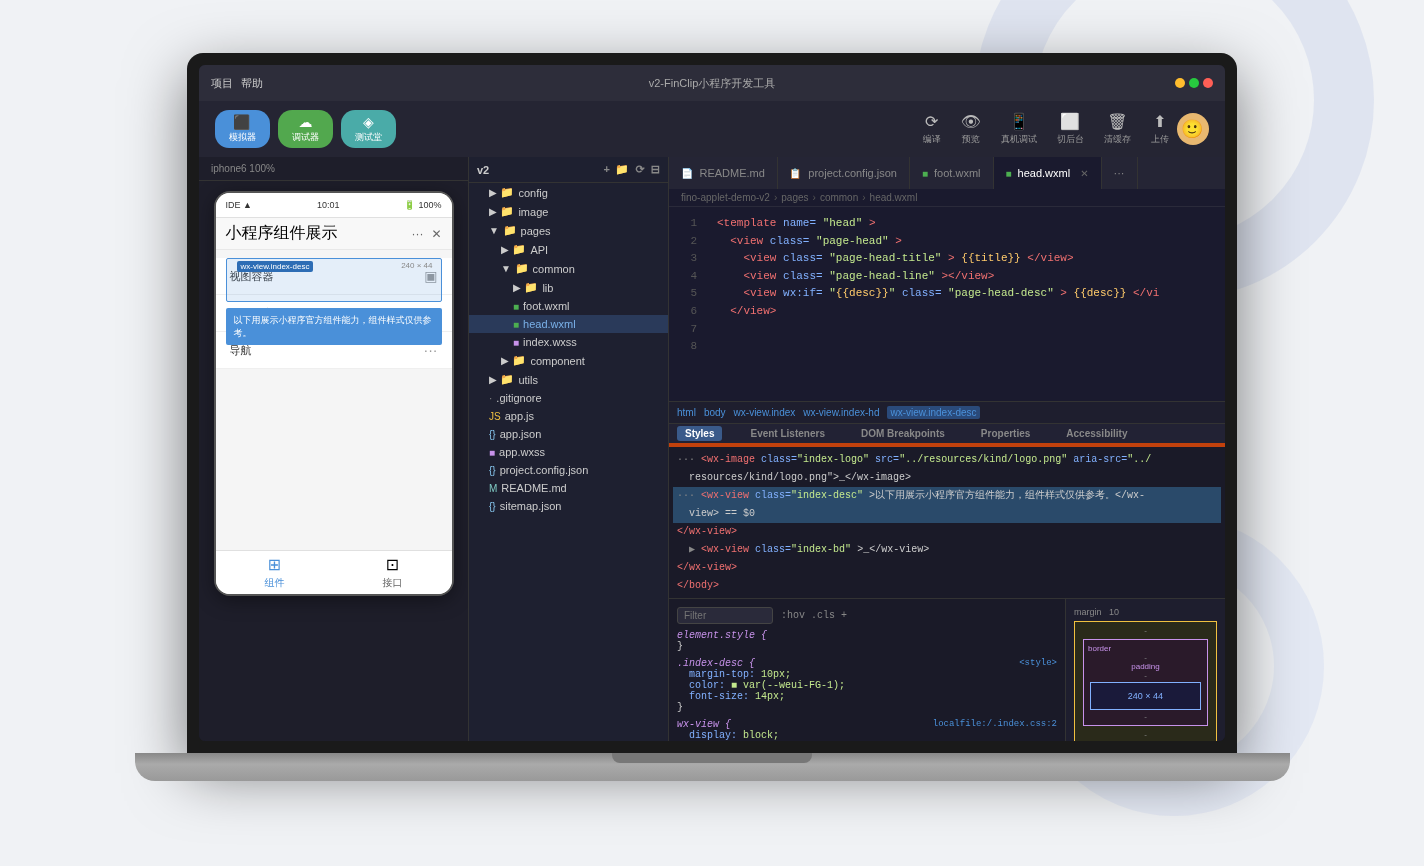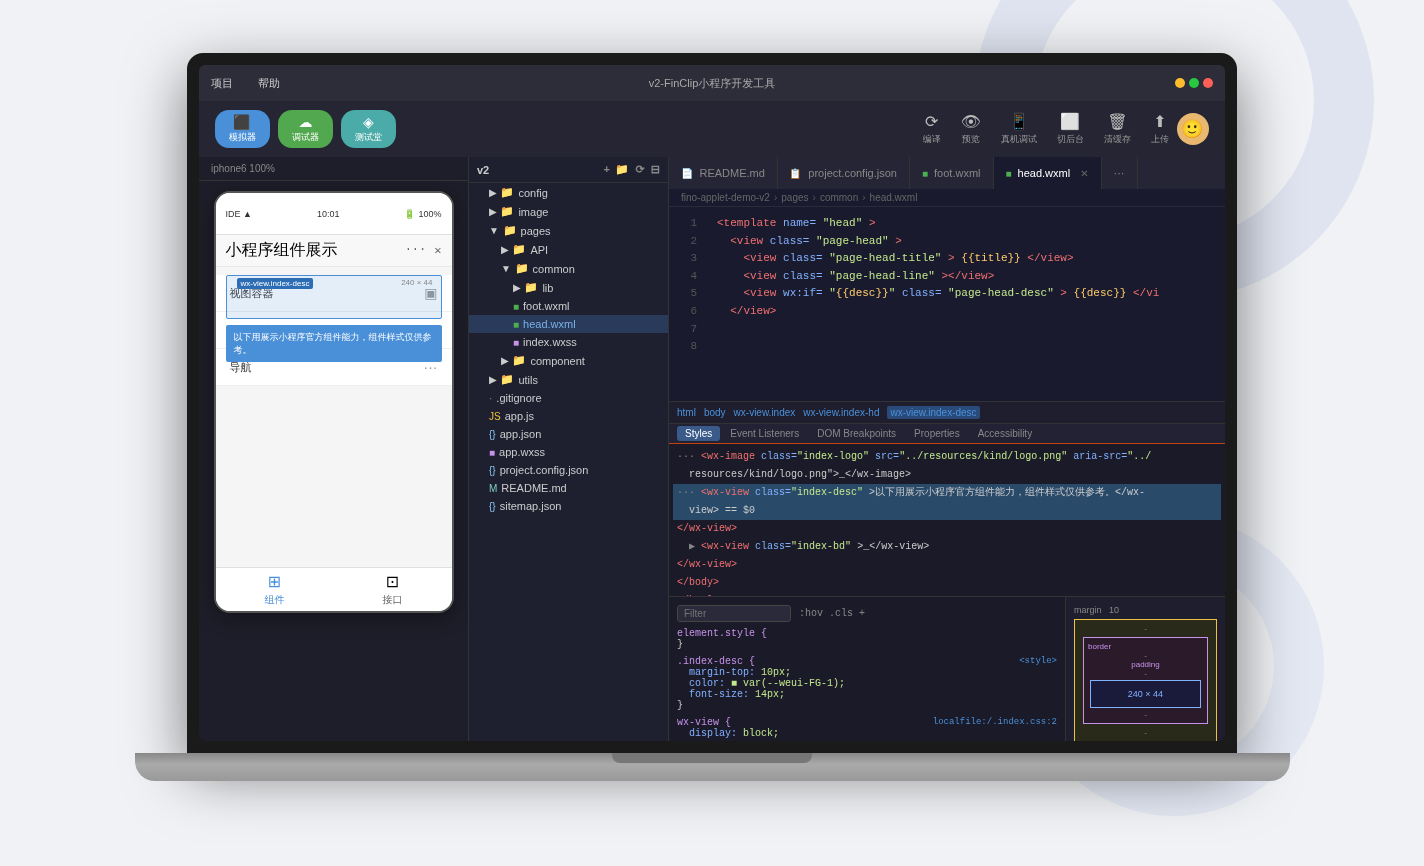--- a/index.html
+++ b/index.html
@@ -89,21 +89,21 @@
       height: 36px;
       display: flex;
       align-items: center;
       padding: 0 12px;
       justify-content: space-between;
       flex-shrink: 0;
     }
 
     .title-menu {
       display: flex;
-      gap: 25px;
+      gap: 8px;
       font-size: 11px;
       color: #ccc;
     }
 
     .title-center {
       font-size: 11px;
       color: #aaa;
       position: absolute;
       left: 50%;
       transform: translateX(-50%);
@@ -226,39 +226,38 @@
       background: white;
       border-radius: 16px;
       width: 240px;
       border: 2px solid #555;
       box-shadow: 0 4px 20px rgba(0,0,0,0.4);
       overflow: hidden;
     }
 
     .phone-status-bar {
       background: #fff;
-      height: 42px;
+      height: 25px;
       display: flex;
       align-items: center;
       justify-content: space-between;
       padding: 0 10px;
       font-size: 9px;
       color: #333;
       border-bottom: 1px solid #e0e0e0;
     }
 
     .phone-title-bar {
       background: #f8f8f8;
       height: 32px;
       display: flex;
       align-items: center;
       justify-content: space-between;
       padding: 0 10px;
       border-bottom: 1px solid #e8e8e8;
-      font-family: Liberation Mono, monospace;
     }
 
     .phone-title-icons {
       display: flex;
       gap: 8px;
       font-size: 12px;
       color: #666;
     }
 
     .phone-content {
@@ -547,23 +546,24 @@
     .html-line .htag { color: #f07070; }
     .html-line .hattr { color: #82b1ff; }
     .html-line .hval { color: #c3e88d; }
     .html-line .htext { color: #ccc; }
     .html-line .hmarker { color: #888; }
 
     .styles-panel-tabs {
       display: flex;
       background: #222234;
       padding: 2px 8px;
-      gap: 2px;
+      gap: 20px;
       flex-shrink: 0;
-      border-bottom: 1px solid #c2410c;
+      border-bottom: 4px solid #c2410c;
+      font-weight: bold;
     }
     .styles-tab {
       padding: 2px 8px;
       font-size: 10px;
       color: #888;
       cursor: pointer;
       border-radius: 3px;
     }
     .styles-tab.active { background: #3a5a8a; color: white; }
 
@@ -596,21 +596,21 @@
       color: #ccc;
       font-size: 10px;
       padding: 2px 6px;
       border-radius: 3px;
       width: 100px;
     }
 
     .style-rule {
       margin-bottom: 6px;
     }
-    .style-selector { color: #c792ea; }
+    .style-selector { color: #c792ea; font-style: italic; }
     .style-brace { color: #ccc; }
     .style-prop { color: #82b1ff; padding-left: 12px; }
     .style-val { color: #c3e88d; }
     .style-source { color: #4a90d9; font-size: 9px; }
 
     .box-model {
       width: 160px;
       background: #1e1e2e;
       padding: 8px;
       flex-shrink: 0;
@@ -1027,21 +1027,21 @@
                     <span class="htag">&lt;/body&gt;</span>
                   </div>
                   <div class="html-line">
                     <span class="htag">&lt;/html&gt;</span>
                   </div>
                 </div>
 
                 <div class="styles-content">
                   <div class="styles-left">
                     <div class="styles-filter">
-                      <input type="text" placeholder="Filter" value="" style="background: rgb(42, 42, 58); border: 1px solid rgb(68, 68, 68); color: rgb(204, 204, 204); font-size: 10px; padding: 2px 6px; border-radius: 3px; width: 114px;">
+                      <input type="text" placeholder="Filter" value="" style="background: rgb(42, 42, 58); border: 1px solid rgb(68, 68, 68); color: rgb(204, 204, 204); font-size: 10px; padding: 2px 6px; border-radius: 3px; width: 96px;">
                       <span style="font-size:10px;color:#888;">:hov .cls +</span>
                     </div>
 
                     <div class="style-rule">
                       <div><span class="style-selector">element.style {</span></div>
                       <div><span class="style-brace">}</span></div>
                     </div>
 
                     <div class="style-rule">
                       <div>

